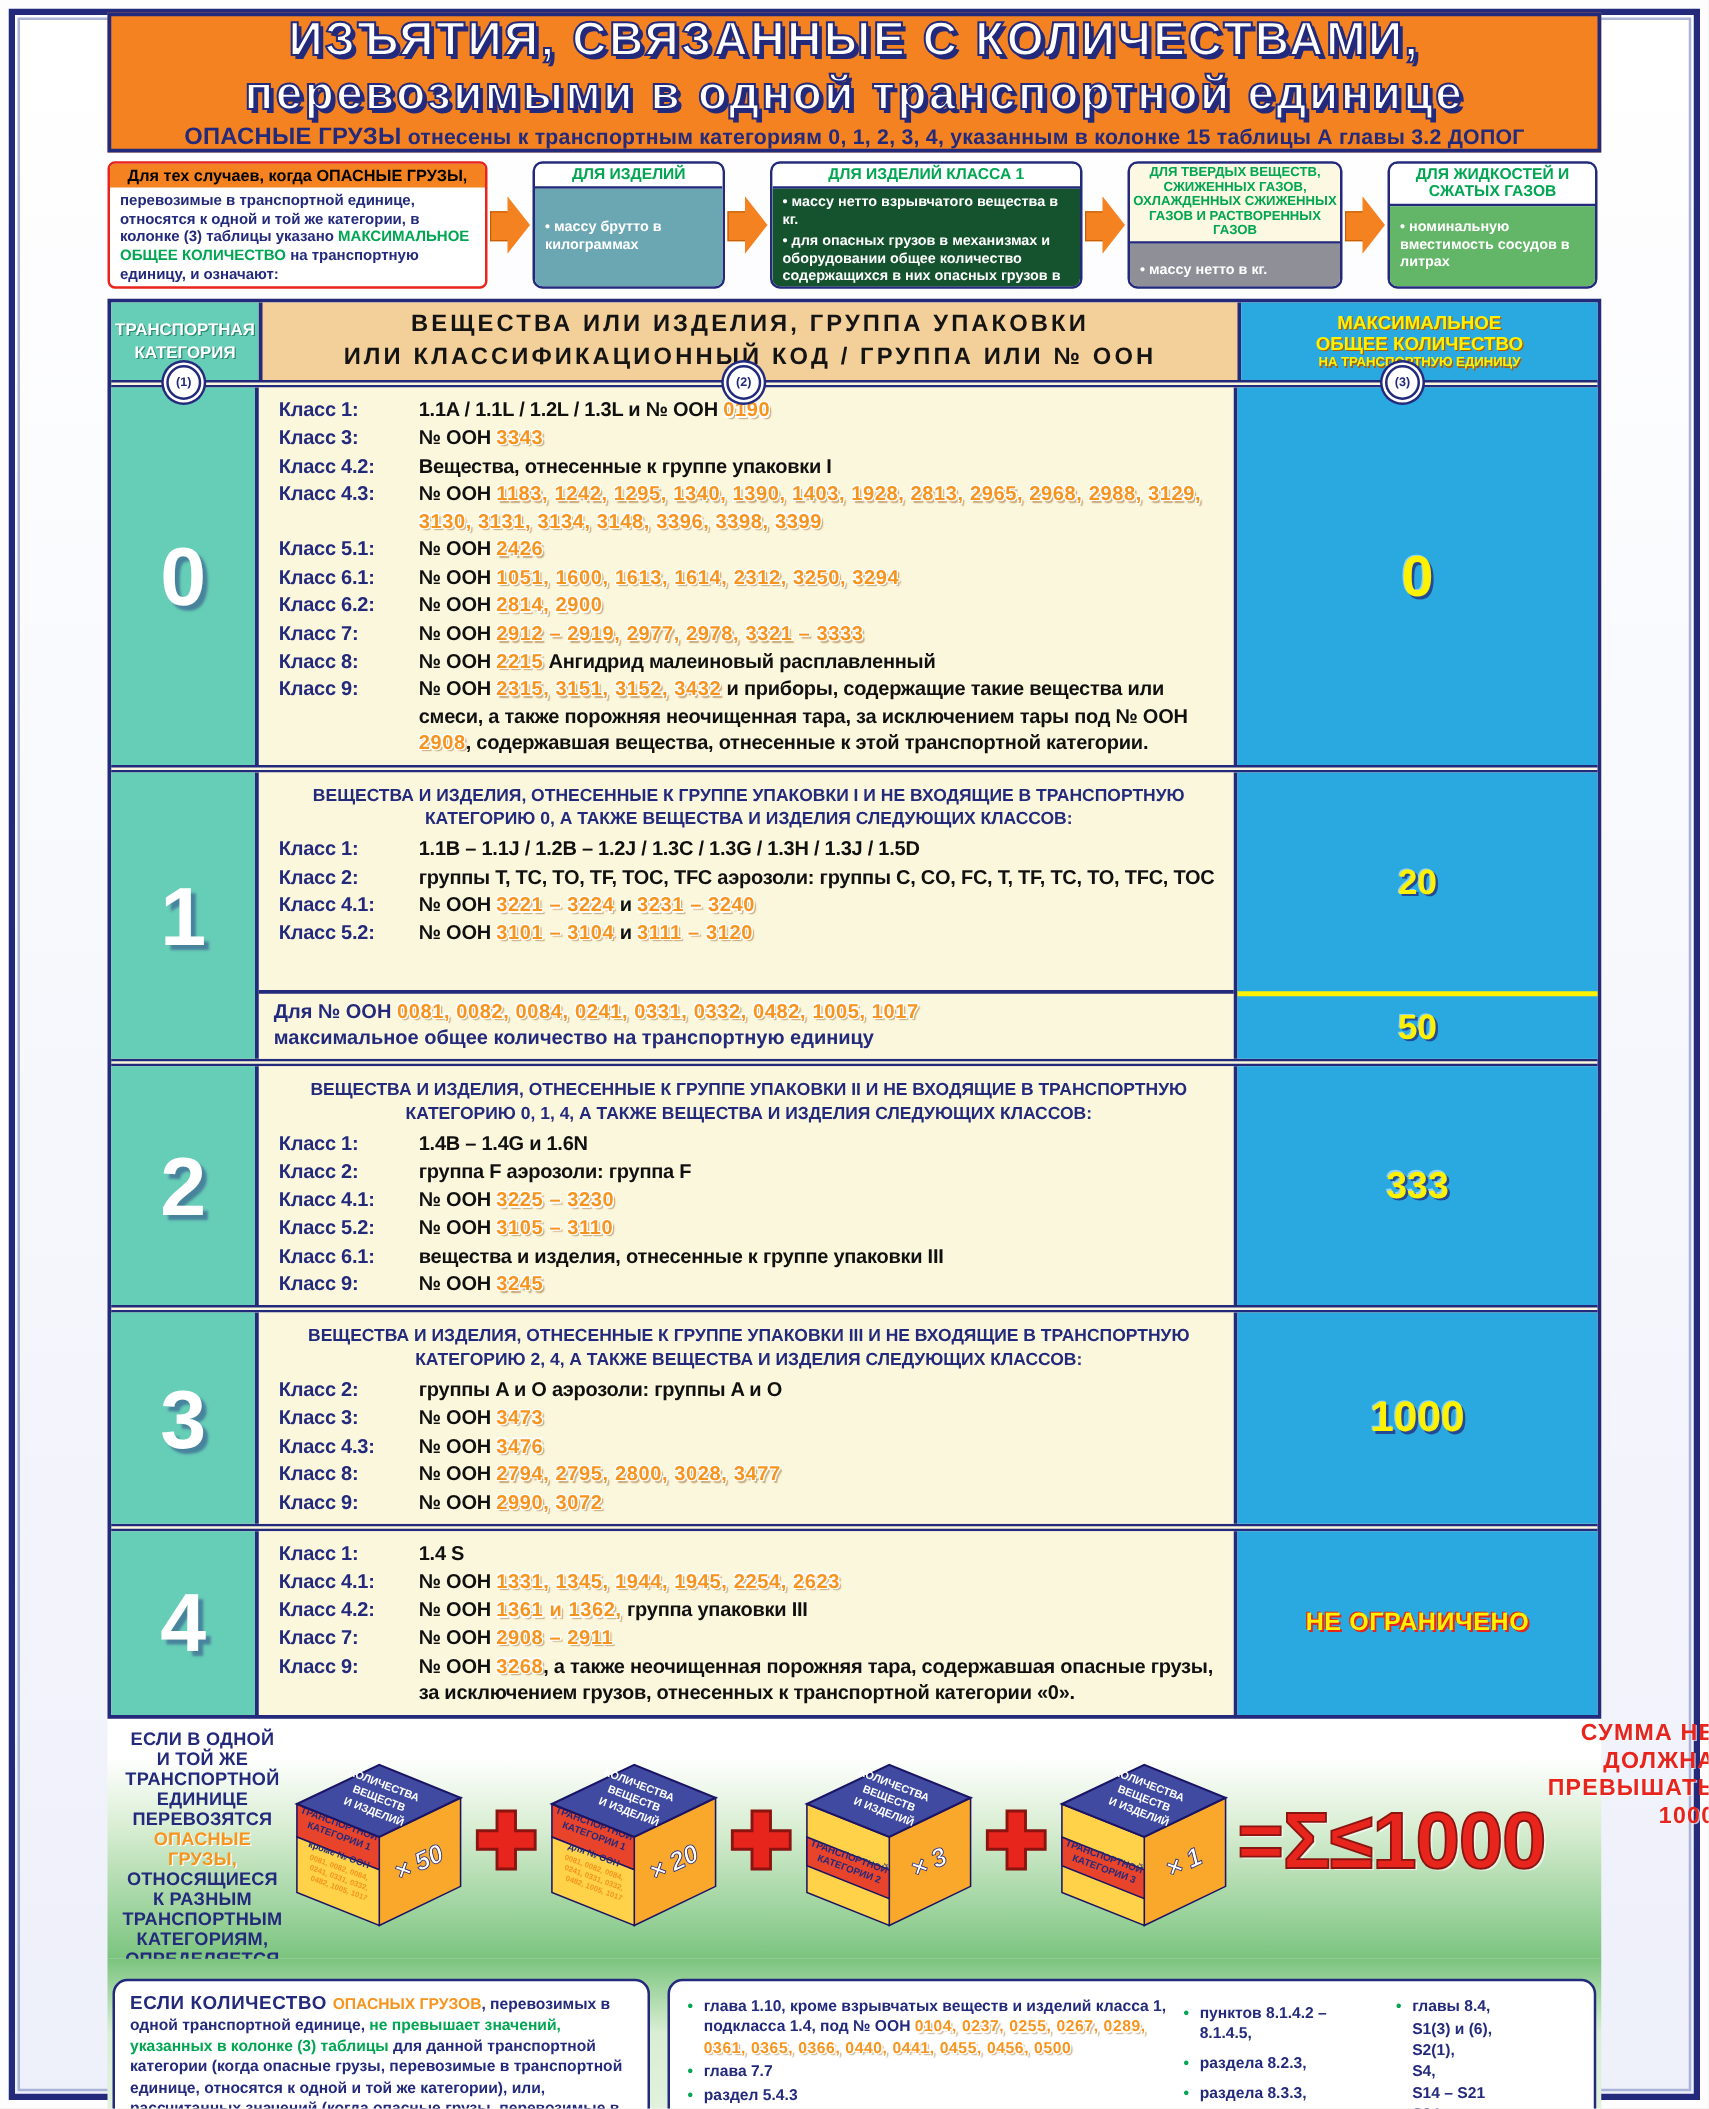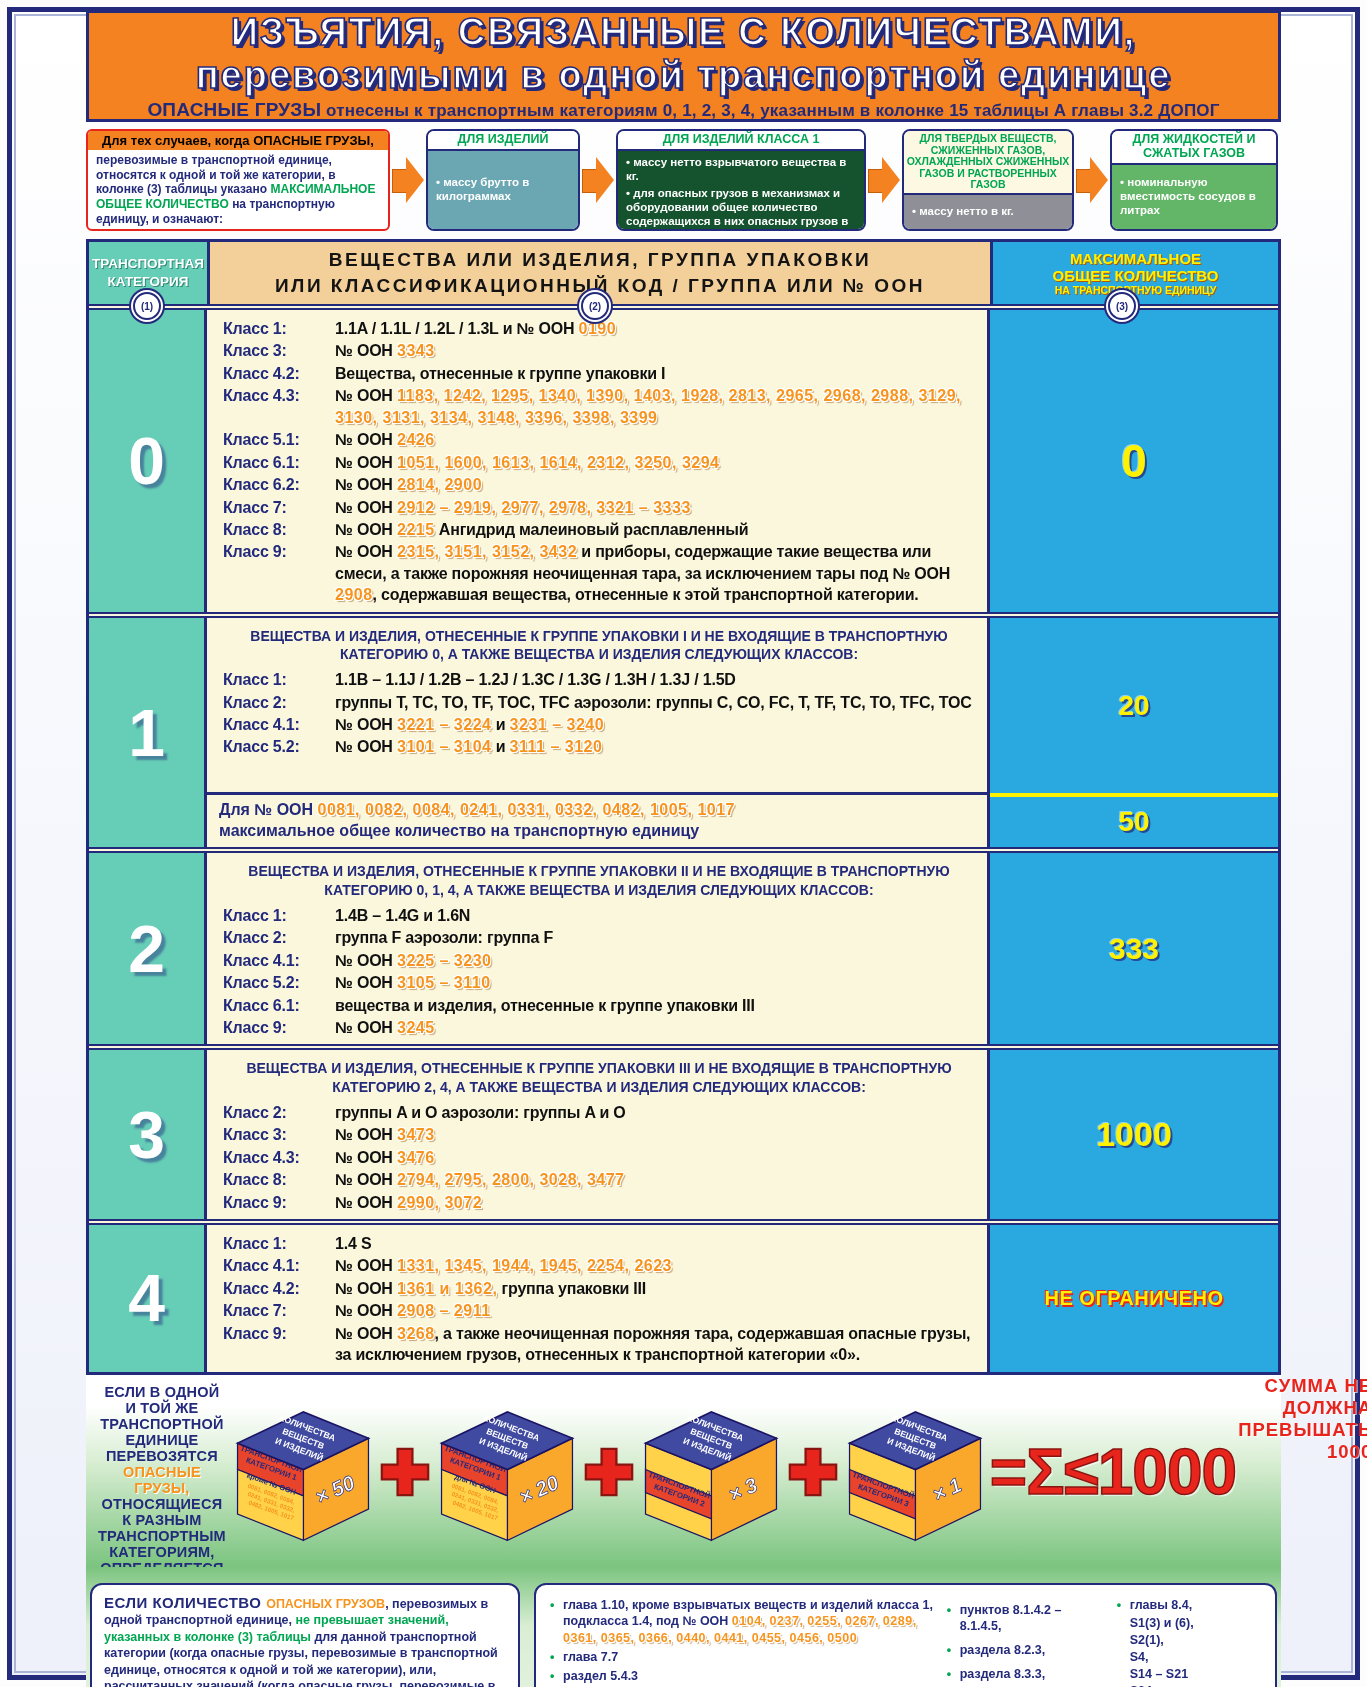--- a/index.html
+++ b/index.html
@@ -29,21 +29,21 @@
   .f-arrow .head{position:absolute;left:16px;top:28px;width:0;height:0;
                  border-top:23px solid transparent;border-bottom:23px solid transparent;border-left:18px solid #f58220;}
   .f-box{flex:none;border:2.5px solid #232a7c;border-radius:8px;overflow:hidden;display:flex;flex-direction:column;background:#fff;}
   .f-title{background:#fff;color:#00a651;font-weight:bold;font-size:12.5px;text-align:center;
            padding:2px 2px;border-bottom:2px solid #232a7c;line-height:1.1;}
   .f-body{flex:1;display:flex;flex-direction:column;justify-content:center;padding:3px 8px;color:#fff;
           font-weight:bold;font-size:11.5px;line-height:1.2;}
   .f-item{margin:2px 0;}
   .tone-teal .f-body{background:#6ba7b2;}
   .tone-darkgreen .f-body{background:#14532d;}
-  .tone-gray .f-body{background:#8f8f97;}
+  .tone-gray .f-body{background:#8f8f97;justify-content:flex-end;}
   .tone-gray .f-title{background:#fdf8e2;font-size:10.5px;}
   .tone-green .f-body{background:#63b567;}
 
   
   .table{margin-top:8px;border:3px solid #232a7c;position:relative;flex:none;background:#fbf7dd;}
   .t-header{display:flex;height:62px;}
   .th-cat{width:118px;flex:none;background:#66cdb7;color:#fff;font-weight:bold;font-size:13.5px;text-align:center;
           display:flex;align-items:center;justify-content:center;line-height:1.3;text-shadow:1px 1px 0 #2d8872;}
   .th-main{width:780px;flex:none;background:#f3d099;border-left:3px solid #232a7c;border-right:3px solid #232a7c;
            color:#141414;font-weight:bold;font-size:19px;letter-spacing:2.5px;text-align:center;

